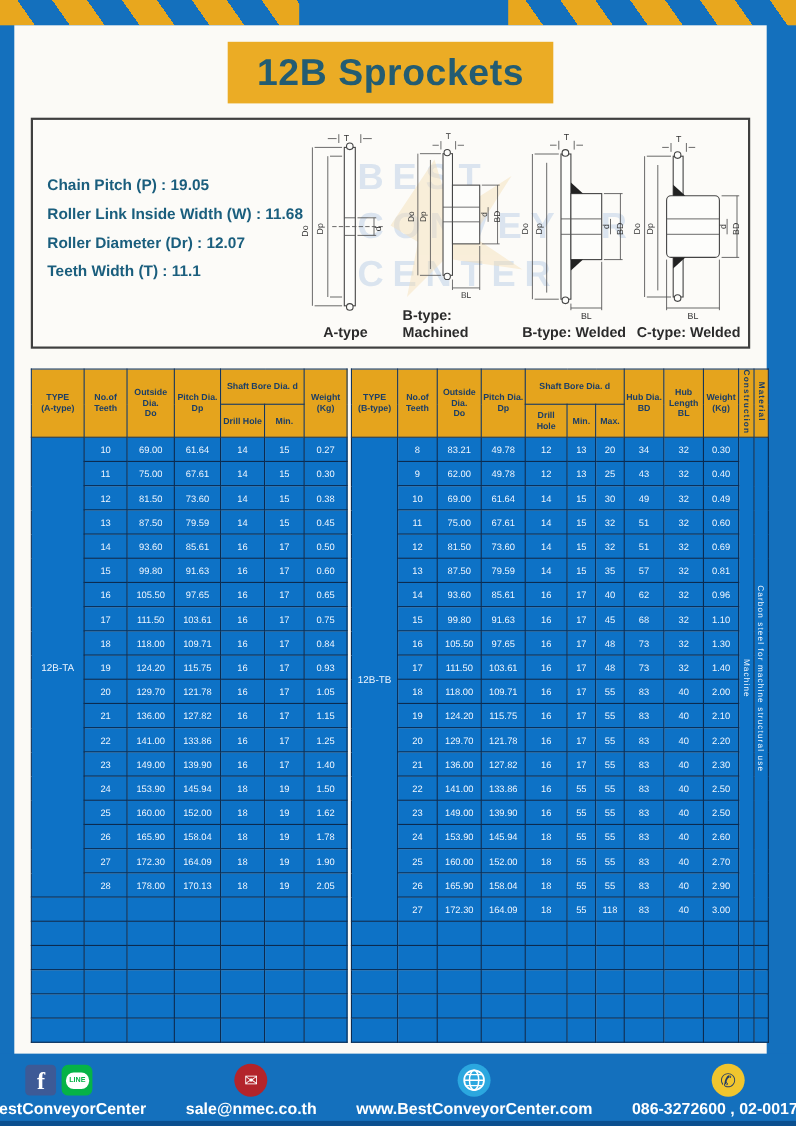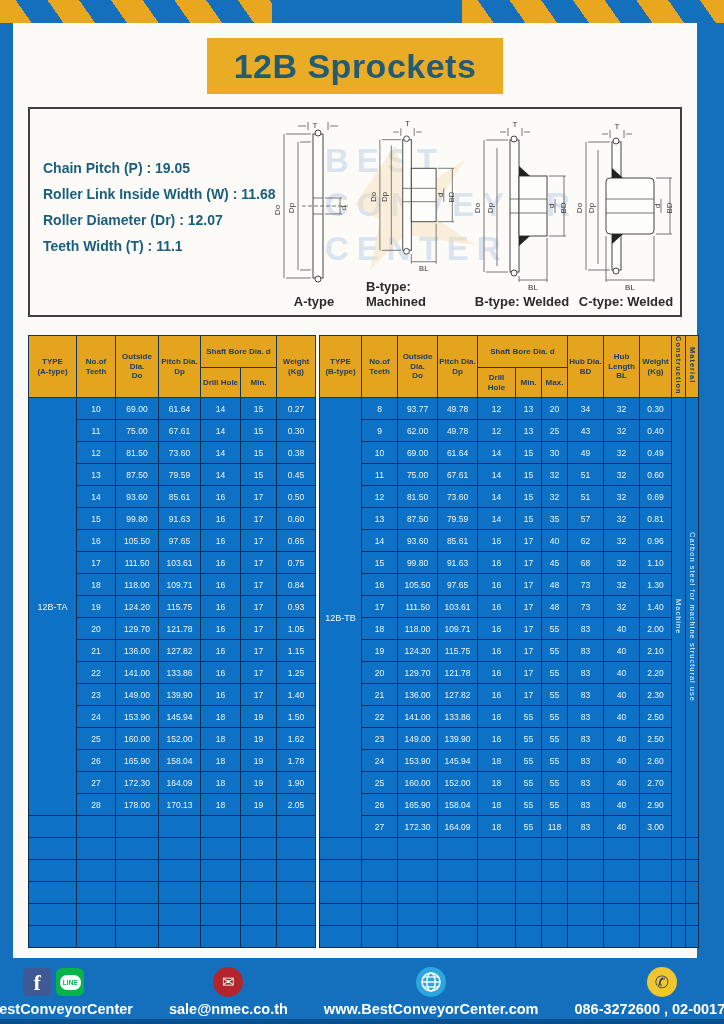--- a/index.html
+++ b/index.html
@@ -533,21 +533,21 @@
         <tr>
           <th>Drill Hole</th>
           <th>Min.</th>
           <th>Max.</th>
         </tr>
       </thead>
       <tbody id="tbody-b">
           <tr>
             <td class="type-cell" rowspan="20">12B-TB</td>
             <td>8</td>
-            <td>93.77</td>
+            <td>83.21</td>
             <td>49.78</td>
             <td>12</td>
             <td>13</td>
             <td>20</td>
             <td>34</td>
             <td>32</td>
             <td>0.30</td>
             <td rowspan="20"><span class="vert">Machine</span></td>
             <td rowspan="20"><span class="vert">Carbon steel for machine structural use</span></td>
           </tr>

